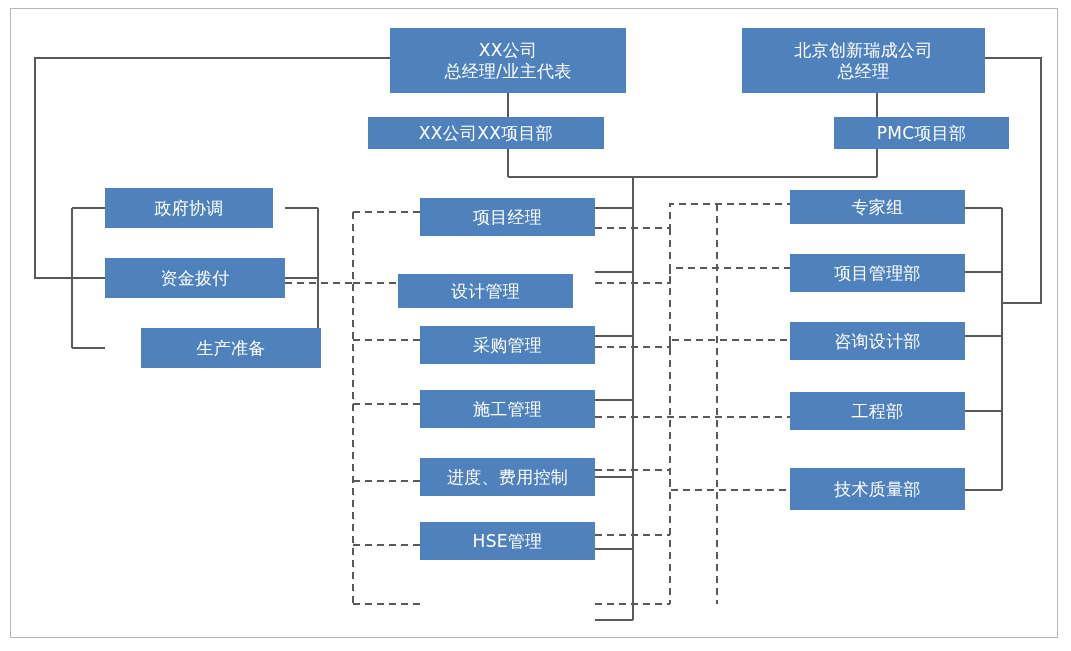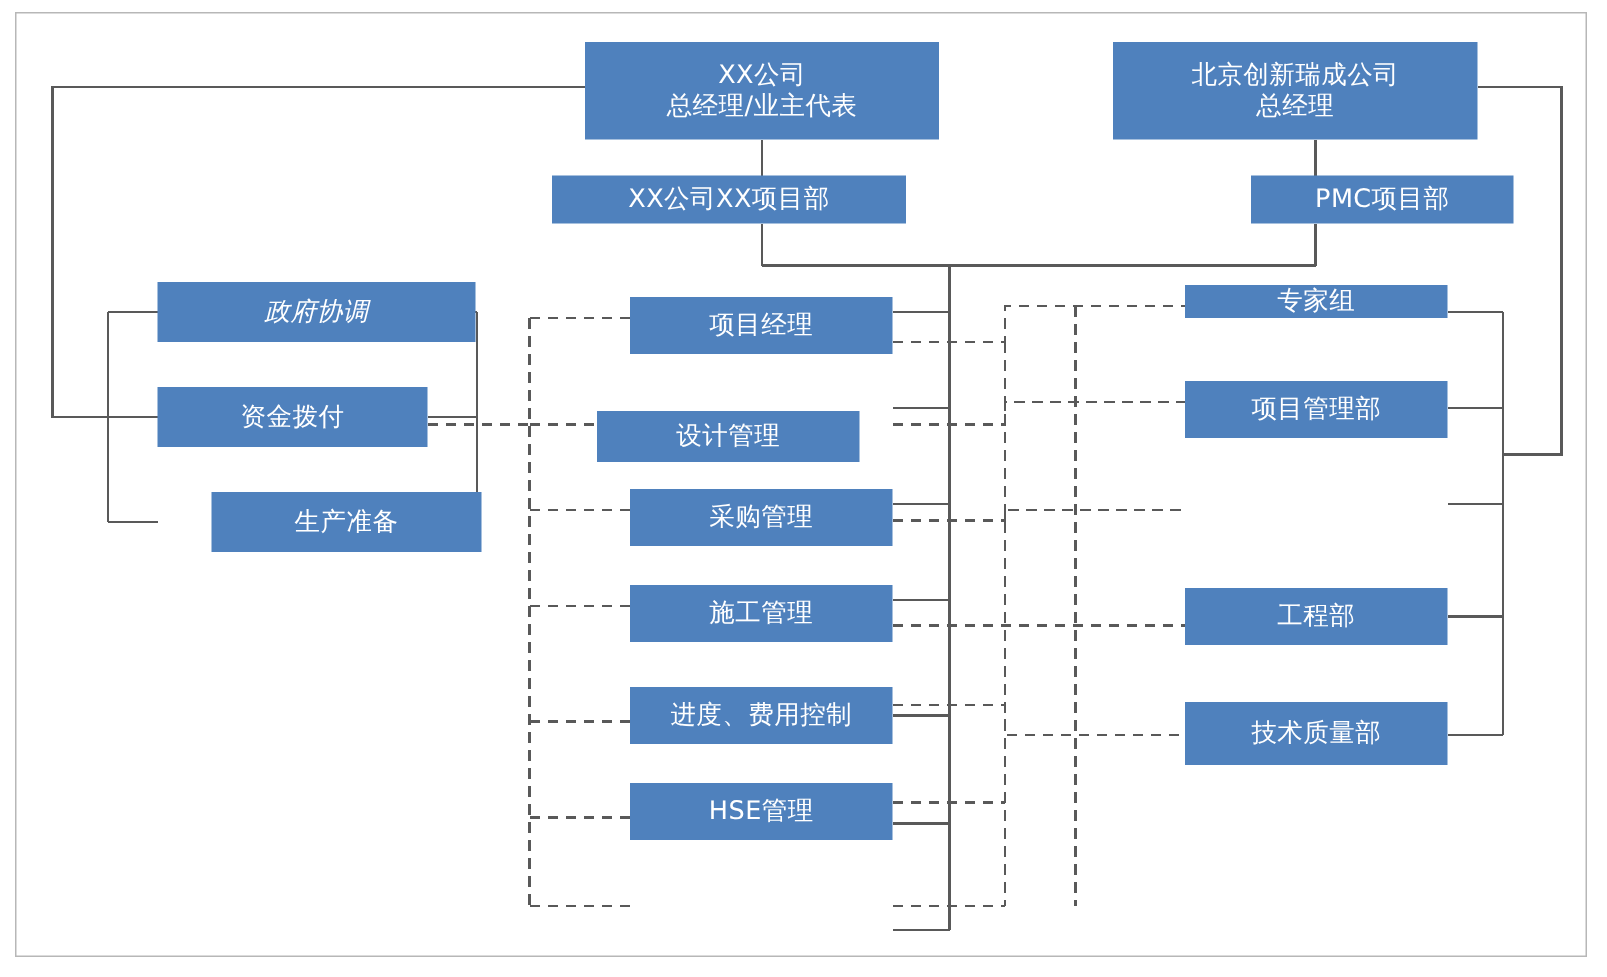--- a/index.html
+++ b/index.html
@@ -151,21 +151,21 @@
 
   <div class="node two-line" style="left:742px; top:28px; width:243px; height:65px;">
     <span>北京创新瑞成公司</span>
     <span class="l2">总经理</span>
   </div>
 
   <div class="node" style="left:790px; top:117px; width:175px; height:32px;margin-left:44px;">
     <span>PMC项目部</span>
   </div>
 
-  <div class="node" style="left:105px; top:188px; width:212px; height:40px;font-style:italic;">
+  <div class="node" style="left:105px; top:188px; width:168px; height:40px;">
     <span>政府协调</span>
   </div>
   <div class="node" style="left:105px; top:258px; width:180px; height:40px;">
     <span>资金拨付</span>
   </div>
   <div class="node" style="left:105px; top:328px; width:180px; height:40px;margin-left:36px;">
     <span>生产准备</span>
   </div>
 
   <div class="node" style="left:420px; top:198px; width:175px; height:38px;">
@@ -180,26 +180,29 @@
   <div class="node" style="left:420px; top:390px; width:175px; height:38px;">
     <span>施工管理</span>
   </div>
   <div class="node" style="left:420px; top:458px; width:175px; height:38px;">
     <span>进度、费用控制</span>
   </div>
   <div class="node" style="left:420px; top:522px; width:175px; height:38px;">
     <span>HSE管理</span>
   </div>
 
-  <div class="node" style="left:790px; top:190px; width:175px; height:22px;">
+  <div class="node" style="left:790px; top:190px; width:175px; height:34px;">
     <span>专家组</span>
   </div>
   <div class="node" style="left:790px; top:254px; width:175px; height:38px;">
     <span>项目管理部</span>
   </div>
+  <div class="node" style="left:790px; top:322px; width:175px; height:38px;">
+    <span>咨询设计部</span>
+  </div>
   <div class="node" style="left:790px; top:392px; width:175px; height:38px;">
     <span>工程部</span>
   </div>
   <div class="node" style="left:790px; top:468px; width:175px; height:42px;">
     <span>技术质量部</span>
   </div>
 
 </div>
 
 </body></html>

